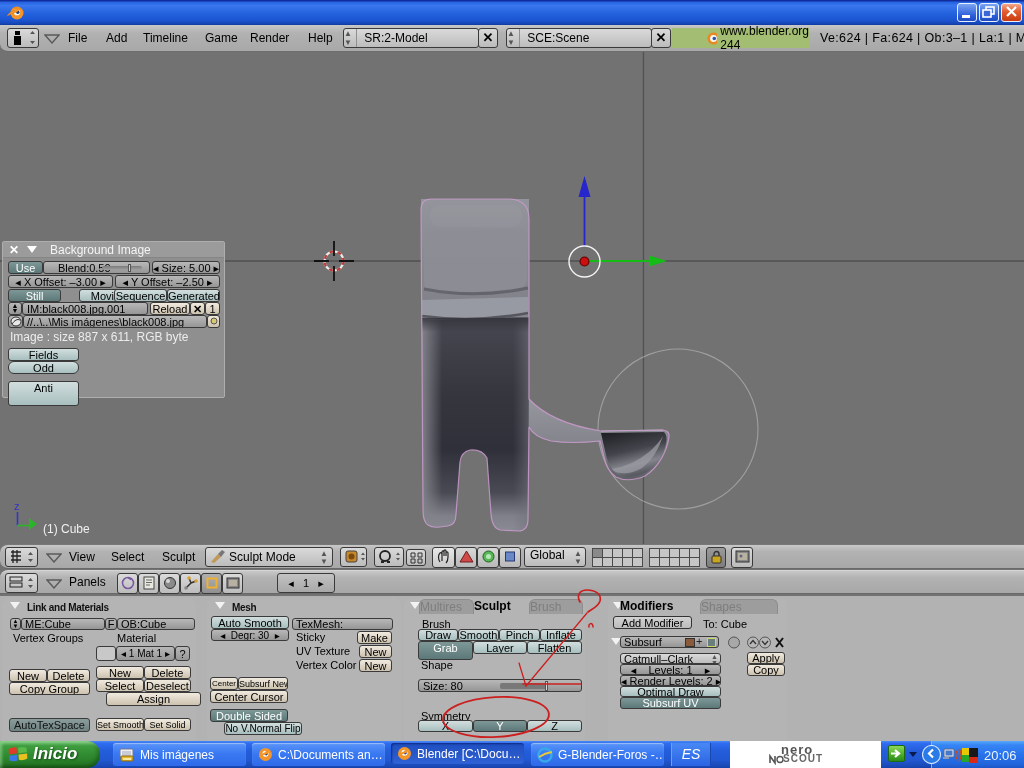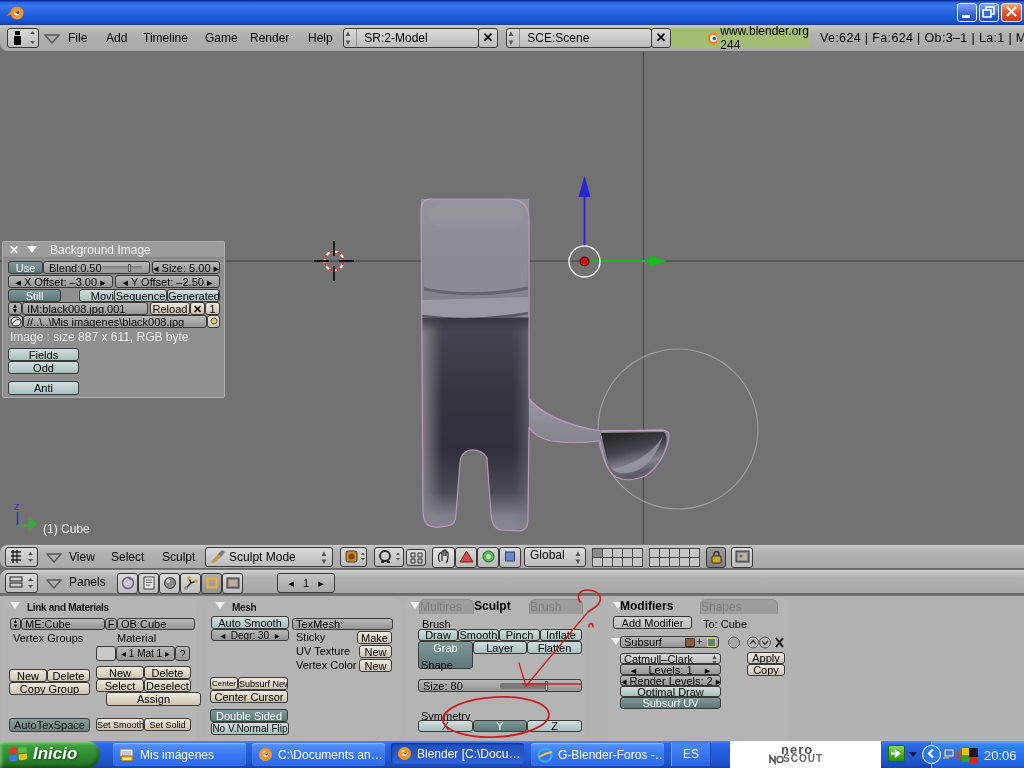--- a/index.html
+++ b/index.html
@@ -231,21 +231,21 @@
  <div class="mi" style="left:820px;font-size:12.5px;letter-spacing:0.35px;">Ve:624 | Fa:624 | Ob:3–1 | La:1 | M</div>
 </div>
 
 <div id="bgpanel" class="abs" style="left:2px;top:241px;width:223px;height:157px;background:rgba(145,145,145,0.93);border:1px solid #aeaeae;border-radius:2px;">
  <div class="abs" style="left:0;top:0;width:221px;height:16px;background:#9b9b9b;border-bottom:1px solid #858585;">
   <span class="wlab" style="left:6px;top:1px;font-weight:bold;font-size:12px;">✕</span>
   <span class="abs" style="left:24px;top:4px;width:0;height:0;border-left:5px solid transparent;border-right:5px solid transparent;border-top:7px solid #fff;"></span>
   <span class="wlab" style="left:47px;top:1px;font-size:12px;color:#f4f4f4;">Background Image</span>
  </div>
  <div class="bb bon" style="left:5px;top:19px;width:35px;height:13px;line-height:12px;">Use</div>
- <div class="bb bnum" style="left:40px;top:19px;width:107px;height:13px;line-height:12px;text-align:left;padding-left:5px;">Blend:0.50
+ <div class="bb bnum" style="left:40px;top:19px;width:107px;height:13px;line-height:12px;text-align:left;padding-left:14px;">Blend:0.50
    <span class="abs" style="left:58px;top:4px;width:40px;height:4px;background:linear-gradient(#7c7c7c,#a0a0a0);border-radius:2px;"></span>
    <span class="abs" style="left:84px;top:2px;width:3px;height:8px;background:#cfcfcf;border:1px solid #555;"></span>
  </div>
  <div class="bb bnum" style="left:149px;top:19px;width:68px;height:13px;line-height:12px;">◂&nbsp;Size: 5.00&nbsp;▸</div>
  <div class="bb bnum" style="left:5px;top:33px;width:105px;height:13px;line-height:12px;">◂ X Offset: –3.00 ▸</div>
  <div class="bb bnum" style="left:112px;top:33px;width:105px;height:13px;line-height:12px;">◂ Y Offset: –2.50 ▸</div>
  <div class="bb bon" style="left:5px;top:47px;width:53px;height:13px;line-height:12px;">Still</div>
  <div class="bb bg2" style="left:76px;top:47px;width:53px;height:13px;line-height:12px;">Movie</div>
  <div class="bb bg2" style="left:111px;top:47px;width:53px;height:13px;line-height:12px;">Sequence</div>
  <div class="bb bg2" style="left:164px;top:47px;width:53px;height:13px;line-height:12px;">Generated</div>
@@ -259,22 +259,22 @@
           <ellipse cx="6" cy="5.5" rx="5" ry="4.5" fill="#e8e8e8" stroke="#333"></ellipse>
           <path d="M2,8 Q6,2 10,4" stroke="#333" fill="none"></path>
         </svg>
  </div>
  <div class="bb bnum" style="left:20px;top:73px;width:184px;height:13px;line-height:12px;text-align:left;padding-left:3px;">//..\..\Mis imágenes\black008.jpg</div>
  <div class="bb be" style="left:204px;top:73px;width:13px;height:13px;"><svg width="10" height="11">
           <circle cx="5" cy="5" r="3" fill="#d8c870" stroke="#555"></circle>
         </svg></div>
  <div class="wlab" style="left:7px;top:88px;font-size:12px;color:#ececec;">Image : size 887 x 611, RGB byte</div>
  <div class="bb bg2" style="left:5px;top:106px;width:71px;height:13px;line-height:12px;">Fields</div>
- <div class="bb bg2" style="left:5px;top:119px;width:71px;height:13px;line-height:12px;">Odd</div>
- <div class="bb bg2" style="left:5px;top:139px;width:71px;height:14px;line-height:12px;">Anti</div>
+ <div class="bb bg2" style="left:5px;top:119px;width:71px;height:13px;line-height:12px;border-radius:6px;">Odd</div>
+ <div class="bb bg2" style="left:5px;top:139px;width:71px;height:25px;line-height:12px;">Anti</div>
 </div>
 
 <div id="vphead" class="hdrbar" style="top:544px;height:25px;border-top:1px solid #787878;border-bottom:1px solid #696969;border-radius:8px 0 0 8px;">
  <div class="bb bmenu" style="left:5px;top:2px;width:33px;height:20px;">
   <svg width="31" height="18">
           <path d="M5,4 h10 M5,8 h10 M5,12 h10 M7,2 v13 M11,2 v13" stroke="#222" stroke-width="1.3"></path>
   <path d="M22,7 l2.5,-3 l2.5,3 Z M22,11 l2.5,3 l2.5,-3 Z" fill="#555"></path>
         </svg>
  </div>
  <svg class="abs" style="left:46px;top:8px;" width="16" height="10">
@@ -452,34 +452,34 @@
  <div class="lab" style="left:89px;top:33px;">Sticky</div>
  <div class="bb be" style="left:150px;top:33px;width:35px;height:13px;line-height:12px;">Make</div>
  <div class="lab" style="left:89px;top:47px;">UV Texture</div>
  <div class="bb be" style="left:152px;top:47px;width:33px;height:13px;line-height:12px;">New</div>
  <div class="lab" style="left:89px;top:61px;">Vertex Color</div>
  <div class="bb be" style="left:152px;top:61px;width:33px;height:13px;line-height:12px;">New</div>
  <div class="bb be" style="left:3px;top:79px;width:28px;height:13px;line-height:12px;font-size:8px;">Center</div>
  <div class="bb be" style="left:31px;top:79px;width:50px;height:13px;line-height:12px;font-size:9px;">Subsurf New</div>
  <div class="bb be" style="left:3px;top:92px;width:78px;height:13px;line-height:12px;">Center Cursor</div>
  <div class="bb bon" style="left:3px;top:111px;width:78px;height:13px;line-height:12px;">Double Sided</div>
- <div class="bb bg2" style="left:4px;top:124px;width:78px;height:13px;line-height:12px;font-size:10px;">No V.Normal Flip</div>
+ <div class="bb bg2" style="left:17px;top:124px;width:78px;height:13px;line-height:12px;font-size:10px;">No V.Normal Flip</div>
 </div>
 
 <div class="panel" style="left:404px;width:181px;">
  <div class="parr" style="left:6px;"></div>
  <div class="tab taboff" style="left:15px;width:55px;">Multires</div>
  <div class="tab tabon" style="left:70px;width:54px;">Sculpt</div>
  <div class="tab taboff" style="left:125px;width:54px;">Brush</div>
  <div class="lab" style="left:18px;top:20px;">Brush</div>
  <div class="bb bg2" style="left:14px;top:31px;width:40px;height:12px;line-height:11px;">Draw</div>
  <div class="bb bg2" style="left:54px;top:31px;width:41px;height:12px;line-height:11px;">Smooth</div>
  <div class="bb bg2" style="left:95px;top:31px;width:41px;height:12px;line-height:11px;">Pinch</div>
  <div class="bb bg2" style="left:136px;top:31px;width:42px;height:12px;line-height:11px;">Inflate</div>
- <div class="bb bon" style="left:14px;top:43px;width:55px;height:28px;line-height:12px;">Grab</div>
+ <div class="bb bon" style="left:14px;top:43px;width:55px;height:19px;line-height:12px;">Grab</div>
  <div class="bb bg2" style="left:69px;top:43px;width:54px;height:13px;line-height:12px;">Layer</div>
  <div class="bb bg2" style="left:123px;top:43px;width:55px;height:13px;line-height:12px;">Flatten</div>
  <div class="lab" style="left:17px;top:61px;">Shape</div>
  <div class="bb bnum" style="left:14px;top:81px;width:164px;height:13px;line-height:12px;text-align:left;padding-left:4px;">Size: 80
   <span class="abs" style="left:81px;top:3px;width:48px;height:6px;background:#787878;border-radius:2px;"></span>
   <span class="abs" style="left:126px;top:1px;width:3px;height:10px;background:#d8d8d8;border:1px solid #555;"></span>
  </div>
  <div class="lab" style="left:17px;top:112px;">Symmetry</div>
  <div class="bb bg2" style="left:14px;top:122px;width:55px;height:12px;line-height:11px;">X</div>
  <div class="bb bon" style="left:69px;top:122px;width:54px;height:12px;line-height:11px;">Y</div>
@@ -555,21 +555,21 @@
           <circle cx="8.2" cy="6.8" r="1.6" fill="#1a3d8c"></circle>
           <path d="M0.5,10.5 Q3.5,6 8,5 L6.5,3.5 L12,4.3 L9,7 Q4.5,8.2 0.5,10.5 Z" fill="#f4952a"></path>
         </svg>
   Blender [C:\Docu…</div>
  <div class="abs" style="left:531px;top:2px;width:133px;height:23px;border-radius:3px;background:linear-gradient(#5b95f8,#3a79f2 45%,#2f6ae8);box-shadow:inset 0 1px 1px rgba(255,255,255,0.4);color:#fff;font-size:12px;display:flex;align-items:center;white-space:nowrap;overflow:hidden;">
   <svg width="16" height="16" style="margin:0 5px 0 6px;flex:none;">
           <circle cx="8" cy="8" r="6.5" fill="none" stroke="#38a8e8" stroke-width="2.5"></circle>
           <path d="M2,10 Q8,6 15,5" stroke="#e8c838" stroke-width="2" fill="none"></path>
         </svg>
   G-Blender-Foros -…</div>
- <div class="abs" style="left:671px;top:2px;width:40px;height:23px;background:linear-gradient(#4888f4,#2a64e4);color:#fff;font-size:12px;text-align:center;line-height:23px;border-left:1px solid #6aa0f8;border-right:1px solid #1a48b0;">ES</div>
+ <div class="abs" style="left:671px;top:2px;width:40px;height:23px;background:linear-gradient(#4888f4,#2a64e4);color:#fff;font-size:14px;text-align:center;line-height:23px;border-left:1px solid #6aa0f8;border-right:1px solid #1a48b0;font-style:italic;">ES</div>
  <div class="abs" style="left:730px;top:0;width:151px;height:27px;background:#fff;">
   <span class="abs" style="left:51px;top:1px;font-size:13px;font-weight:bold;color:#555;letter-spacing:1px;">nero</span>
   <span class="abs" style="left:53px;top:12px;font-size:10px;font-weight:bold;color:#666;letter-spacing:1px;">SCOUT</span>
   <svg class="abs" style="left:39px;top:13px;" width="15" height="11">
           <path d="M1,9 L1,2 L6,9 L6,2" stroke="#555" stroke-width="1.6" fill="none"></path>
           <circle cx="11" cy="5.5" r="3" fill="none" stroke="#555" stroke-width="1.4"></circle>
         </svg>
  </div>
  <div class="abs" style="left:888px;top:4px;width:17px;height:17px;border-radius:2px;background:linear-gradient(#8ad858,#4aaa2a 60%,#2a8a1a);border:1px solid #1e6a10;">
   <svg width="15" height="15">

